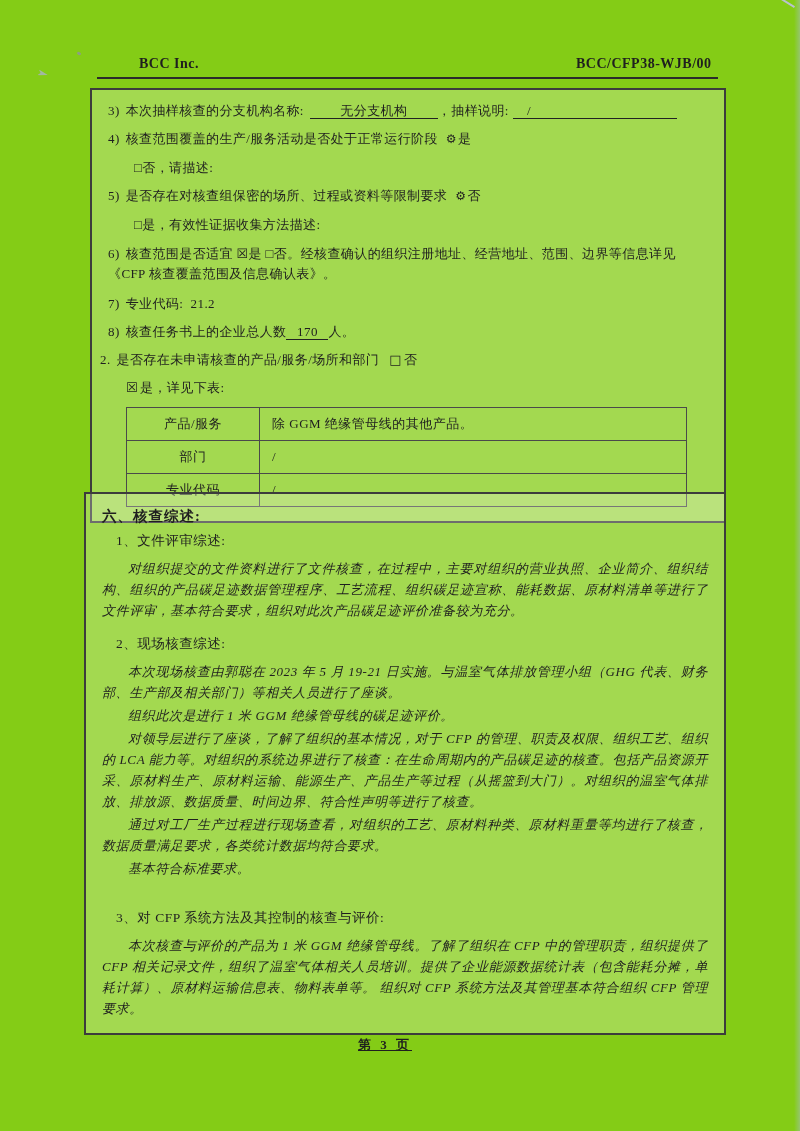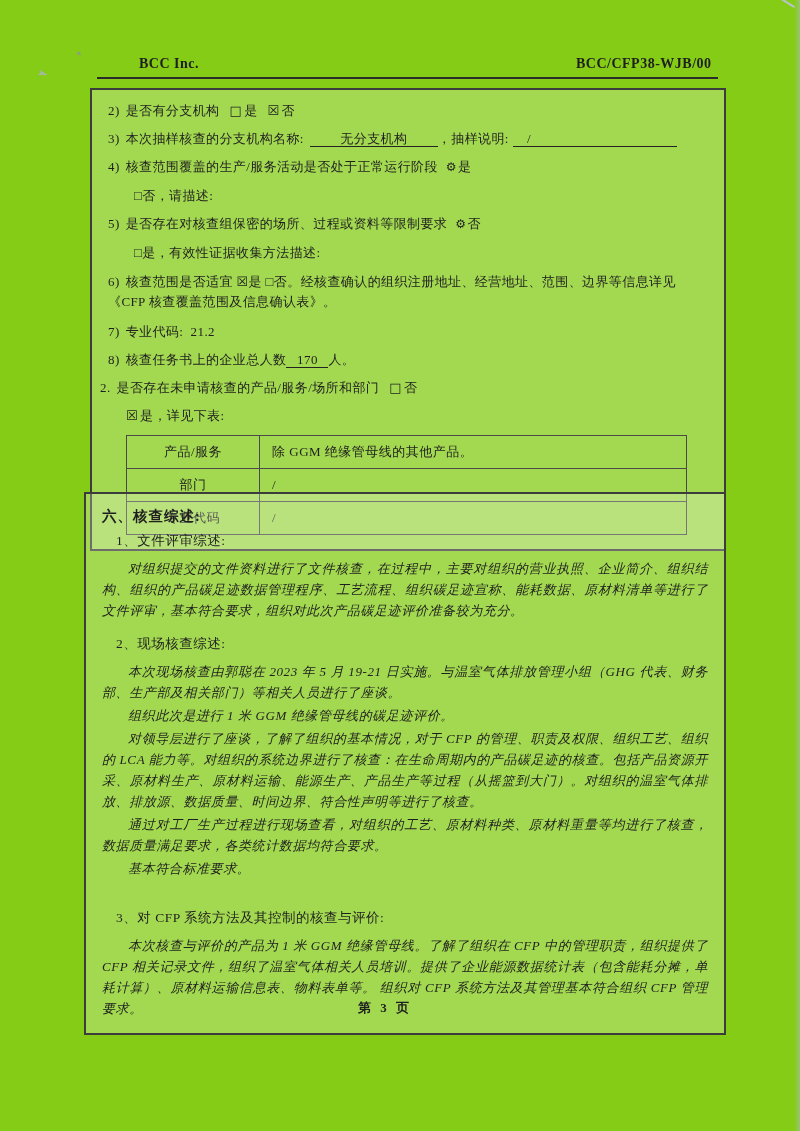--- a/index.html
+++ b/index.html
@@ -46,42 +46,39 @@
   table.noapply td{border:1.5px solid #4a4a4a;font-size:13px;padding:5px 12px;height:22px;letter-spacing:.5px;}
   td.tlabel{width:108px;text-align:center;}
 
   .sum-title{font-size:14.5px;font-weight:bold;letter-spacing:1px;margin:2px 0 0 0;}
   .sec-head{font-size:13.5px;letter-spacing:.5px;margin:6px 0 8px 14px;}
   .para{font-size:13px;line-height:21px;text-align:justify;text-indent:2em;
     letter-spacing:.6px;font-style:italic;margin:0 0 2px 0;}
   .gap1{margin-top:14px;}
   .gap-lg{margin-top:30px;}
 
-  .footer{position:absolute;left:0;top:999px;width:770px;text-align:center;
-    font-size:13px;font-weight:bold;letter-spacing:3px;}
+  .footer{position:absolute;left:0;top:1036px;width:770px;text-align:center;
+    font-size:13px;font-weight:bold;letter-spacing:3px;text-decoration:underline;}
 </style>
 </head>
 <body>
 
 <div class="page">
 
   <div class="edge-right"></div>
   <div class="corner-line"></div>
   <div class="pencil-arrow"></div>
   <div class="pencil-dot"></div>
 
   <div class="hdr-left">BCC Inc.</div>
   <div class="hdr-right">BCC/CFP38-WJB/00</div>
   <div class="hdr-rule"></div>
 
   <div class="box1">
 
-    <div class="f-row">
-      <span class="f-num">2)</span><span>是否有分支机构</span><span class="cb">□</span><span>是</span><span class="cb">☒</span><span>否</span>
-    </div>
 
     <div class="f-row">
       <span class="f-num">3)</span><span>本次抽样核查的分支机构名称:</span><span class="ul ul-branch">无分支机构</span><span>，抽样说明:</span><span class="ul ul-slash">/</span>
     </div>
 
     <div class="f-row">
       <span class="f-num">4)</span><span>核查范围覆盖的生产/服务活动是否处于正常运行阶段</span><span class="gear">⚙</span><span>是</span>
     </div>
     <div class="f-row sub">□否，请描述:</div>
 

